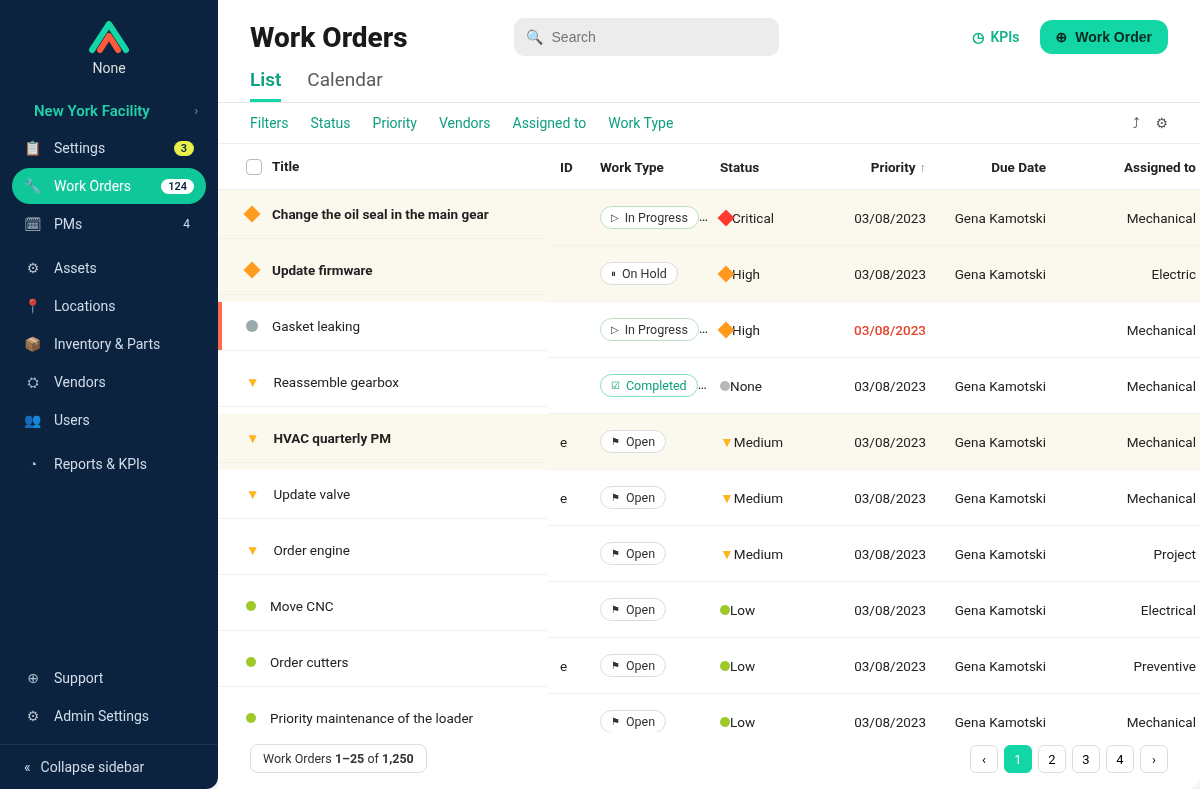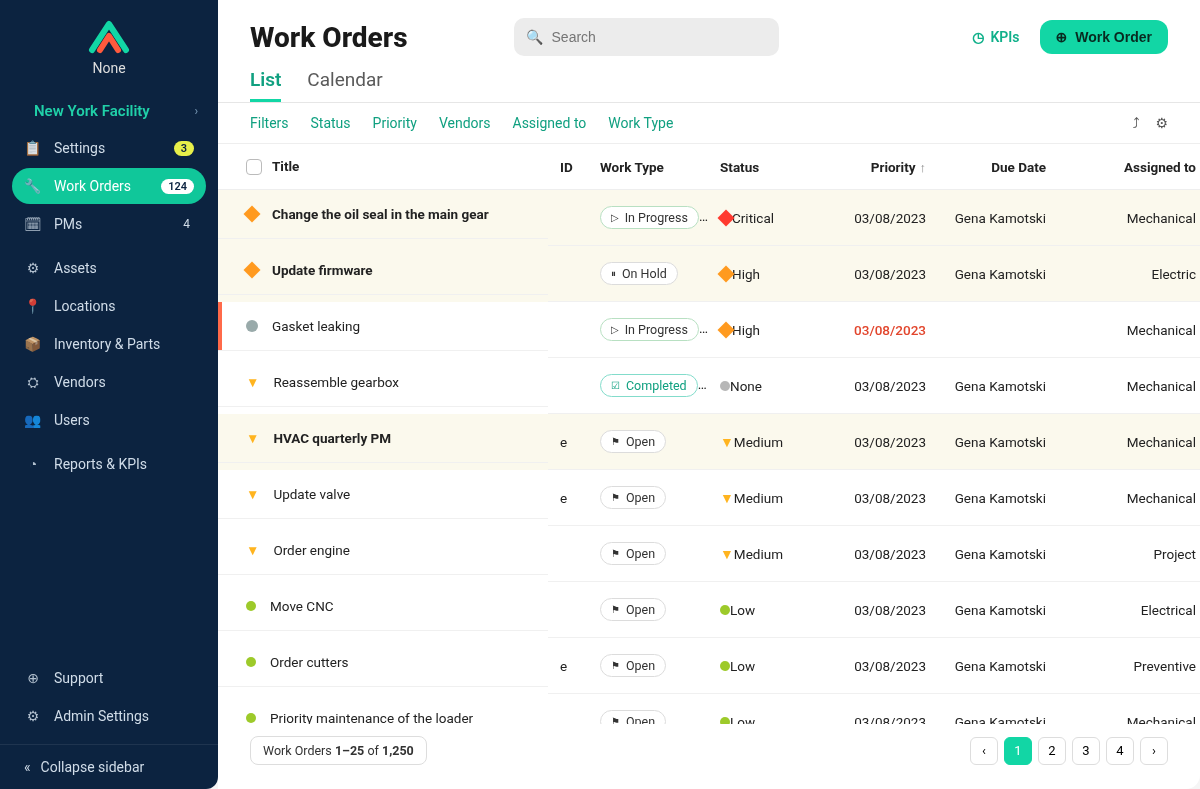--- a/index.html
+++ b/index.html
@@ -109,21 +109,21 @@
 }
 .pill.inprog { border-color:#b8e0c2;}
 .pill.completed { border-color:#83dccb; color:#10a080;}
 .pill-icon { font-size:10px;}
 .pri-cell { display:flex; align-items:center; gap:0;}
 .due-over { color:#e2452c; font-weight:500;}
 .assn-cell { display:flex; align-items:center; gap:8px;margin-left:22px;}
 .assn-ava { width:18px; height:18px; border-radius:50%; background: radial-gradient(circle at 30% 30%, #3a8e4a, #0a3a1a);}
 .sort-ico { color:#888; font-size:13px; margin-left:4px;}
 .footer-row {
-  display:flex; align-items:center; justify-content:space-between; padding:12px 32px 24px;
+  display:flex; align-items:flex-end; justify-content:space-between; padding:12px 32px 16px;
 }
 .summary-pill { border:1px solid #ddd; border-radius:8px; padding:6px 12px; font-size:12.5px; color:#333;}
 .pager { display:flex; gap:6px;}
 .pg { width:28px; height:28px; border:1px solid #ddd; border-radius:6px; display:flex; align-items:center; justify-content:center; font-size:13px; cursor:pointer; background:#fff;}
 .pg.active { background:#12d6a5; color:#fff; border-color:#12d6a5;}
 </style>
 </head>
 <body>
 
 <aside class="sidebar">

